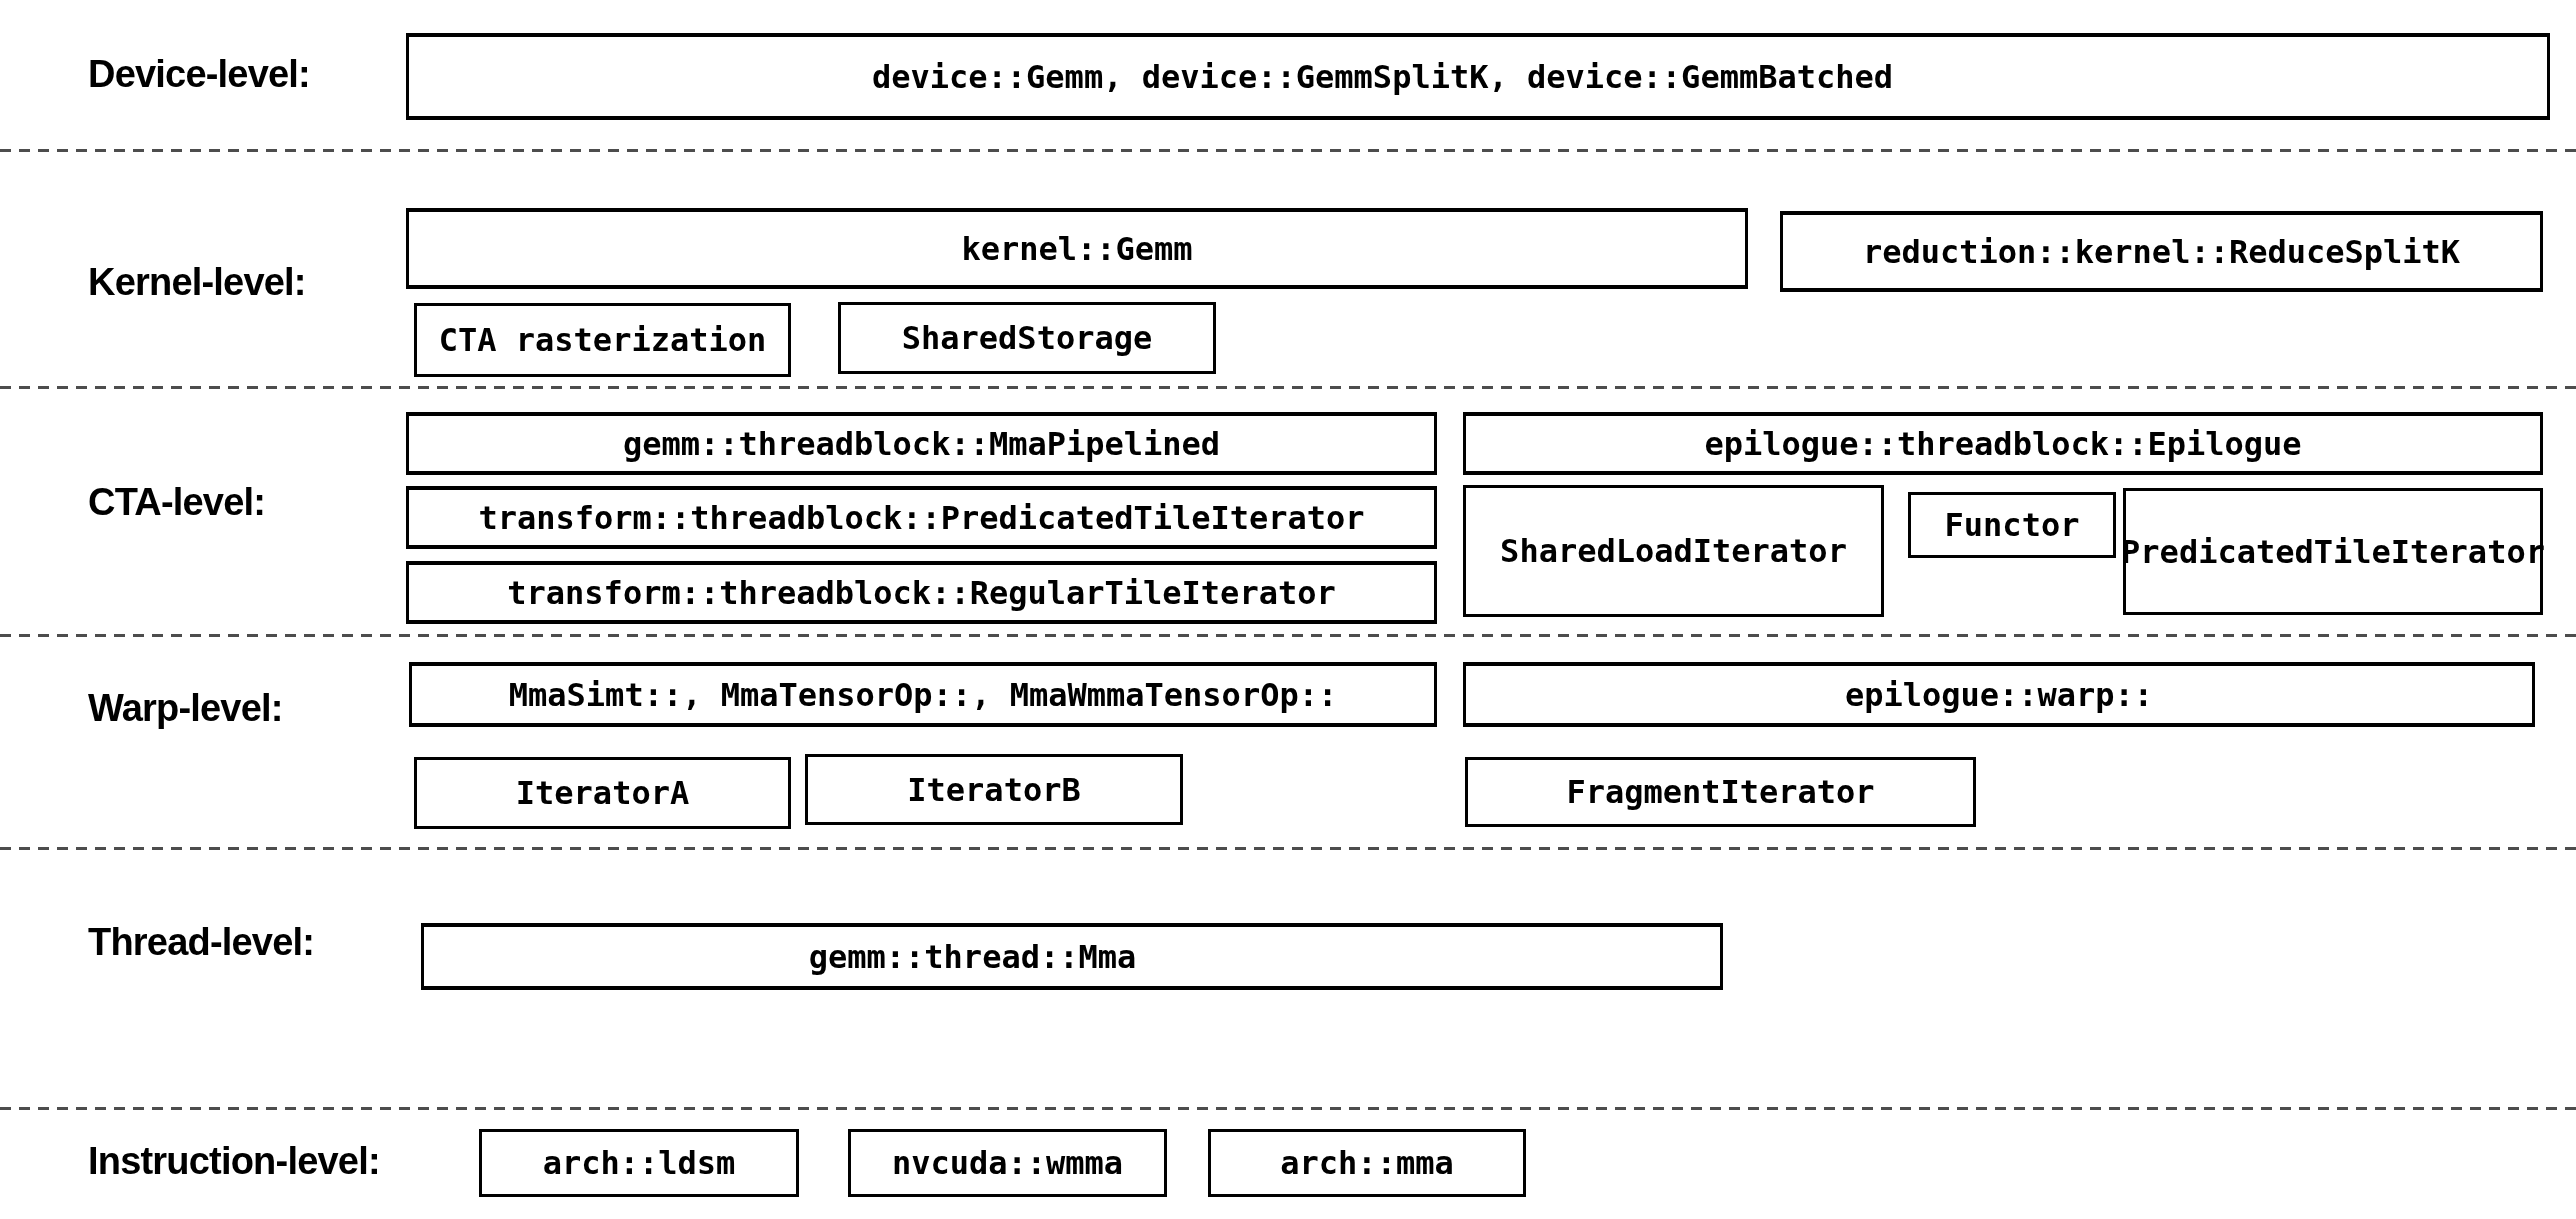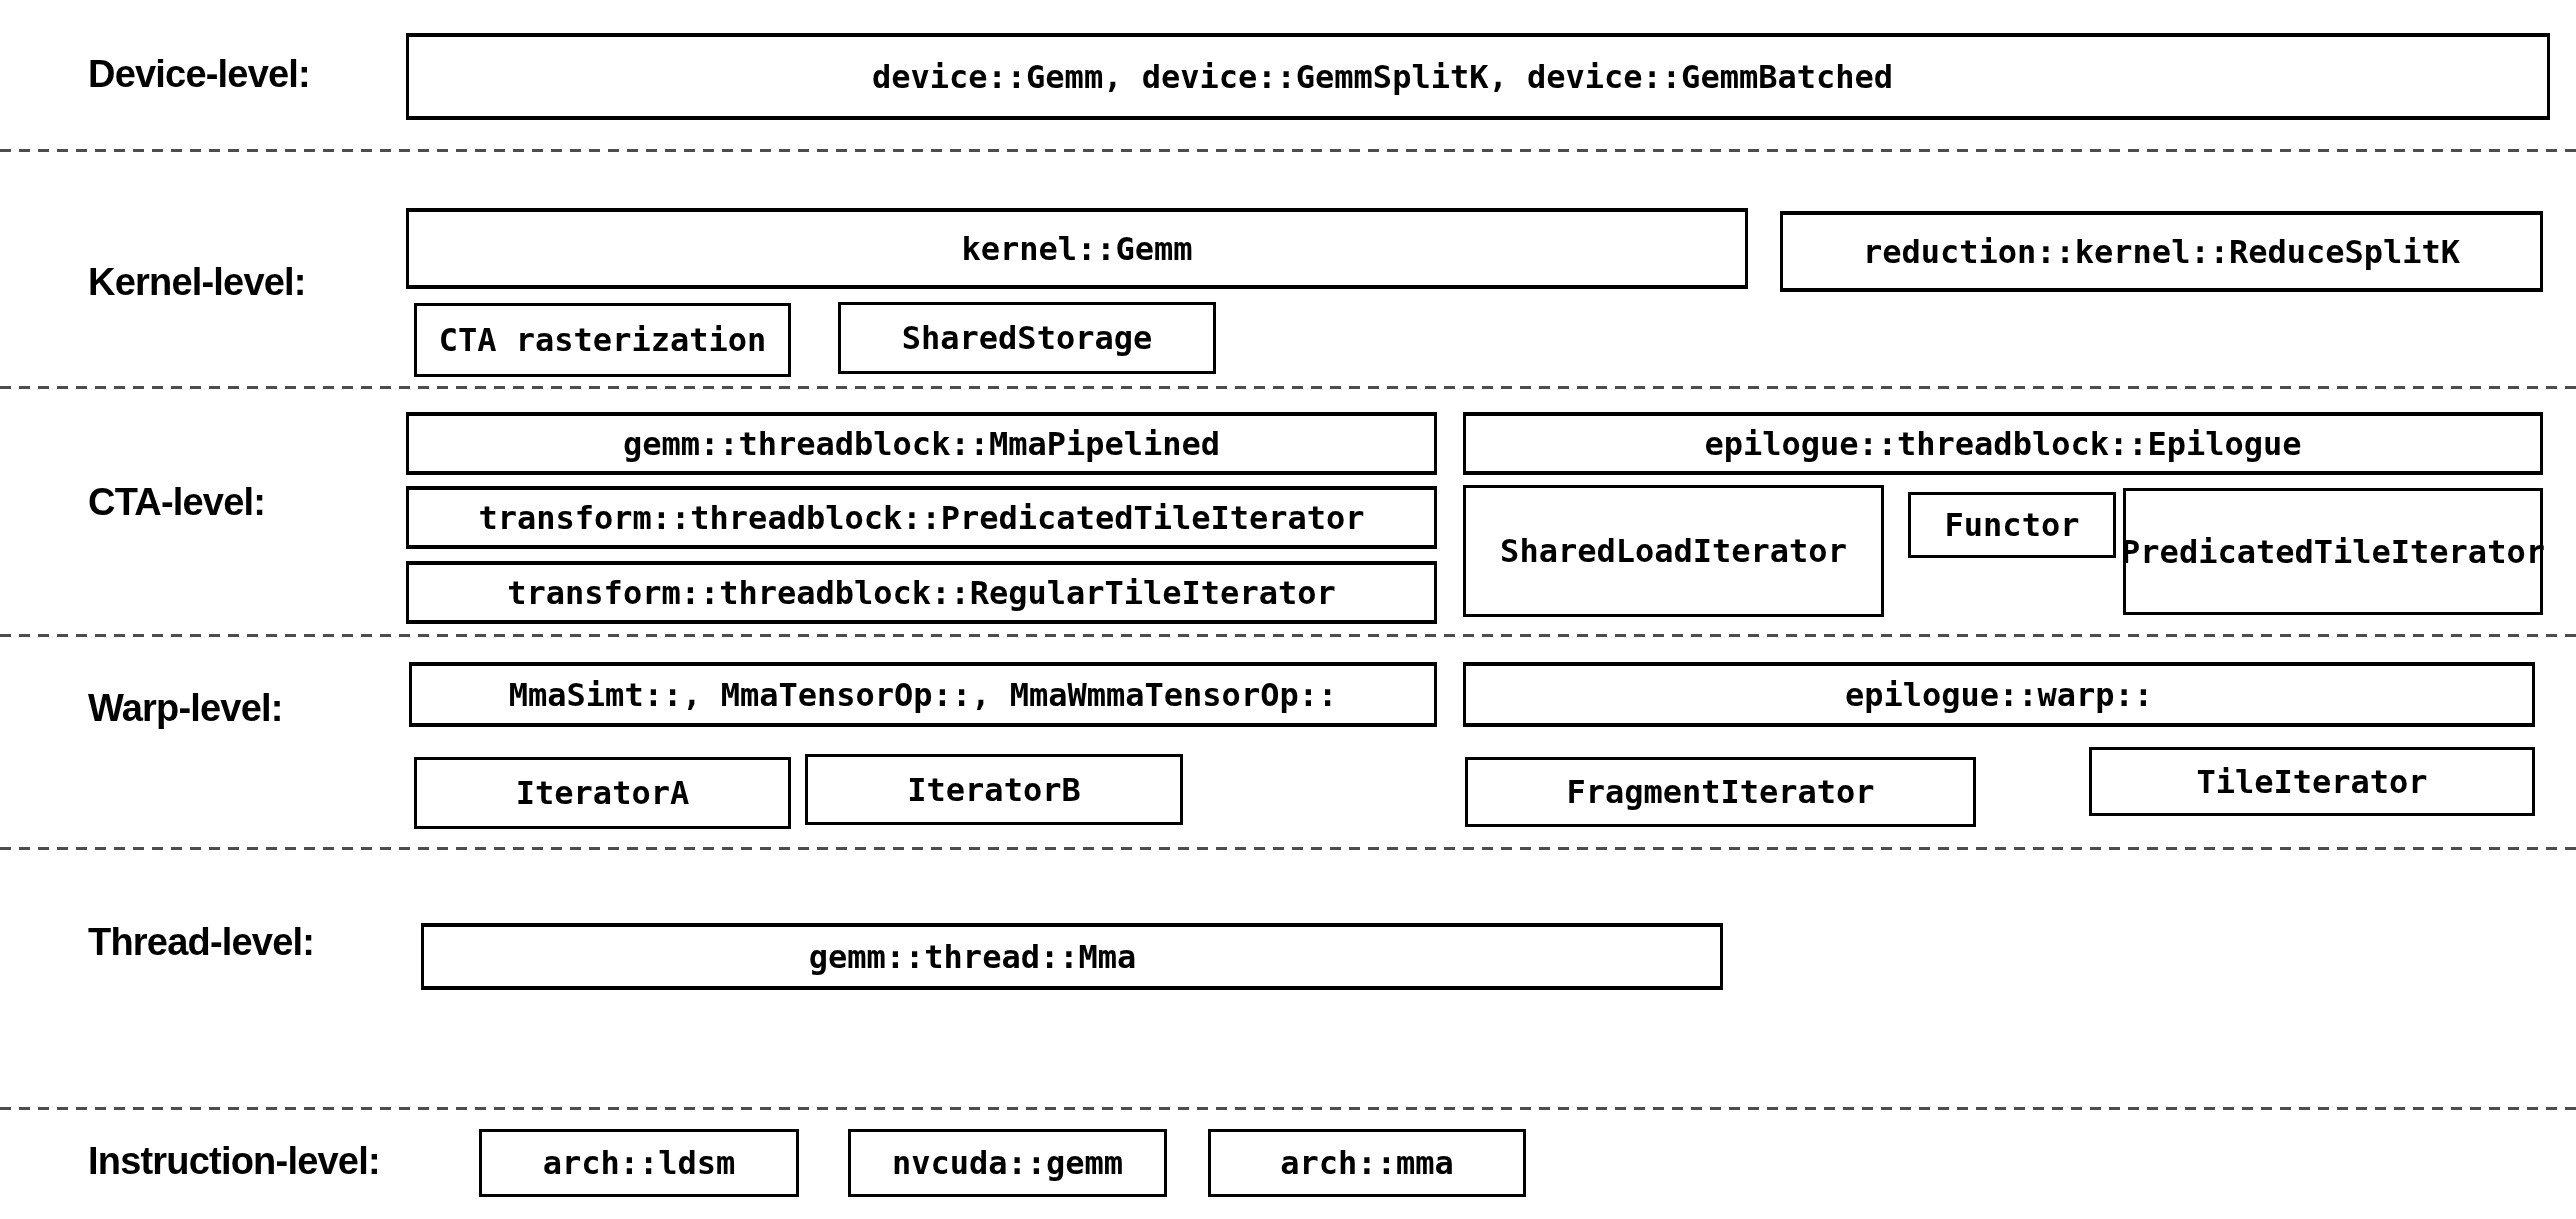--- a/index.html
+++ b/index.html
@@ -111,22 +111,21 @@
   <div class="box hdr" id="b-reg-tile">transform::threadblock::RegularTileIterator</div>
   <div class="box" id="b-shared-load">SharedLoadIterator</div>
   <div class="box" id="b-functor">Functor</div>
   <div class="box" id="b-epi-pred-tile">PredicatedTileIterator</div>
 
   <div class="box hdr" id="b-mma-simt">MmaSimt::, MmaTensorOp::, MmaWmmaTensorOp::</div>
   <div class="box hdr" id="b-epilogue-warp">epilogue::warp::</div>
   <div class="box" id="b-iterator-a">IteratorA</div>
   <div class="box" id="b-iterator-b">IteratorB</div>
   <div class="box" id="b-fragment-it">FragmentIterator</div>
-  <div class="box" id="b-tile-it">TileIterator</div>
 
   <div class="box hdr" id="b-thread-mma">gemm::thread::Mma</div>
 
   <div class="box" id="b-ldsm">arch::ldsm</div>
-  <div class="box" id="b-wmma">nvcuda::gemm</div>
+  <div class="box" id="b-wmma">nvcuda::wmma</div>
   <div class="box" id="b-mma">arch::mma</div>
 
 </div>
 
 
 </body></html>

